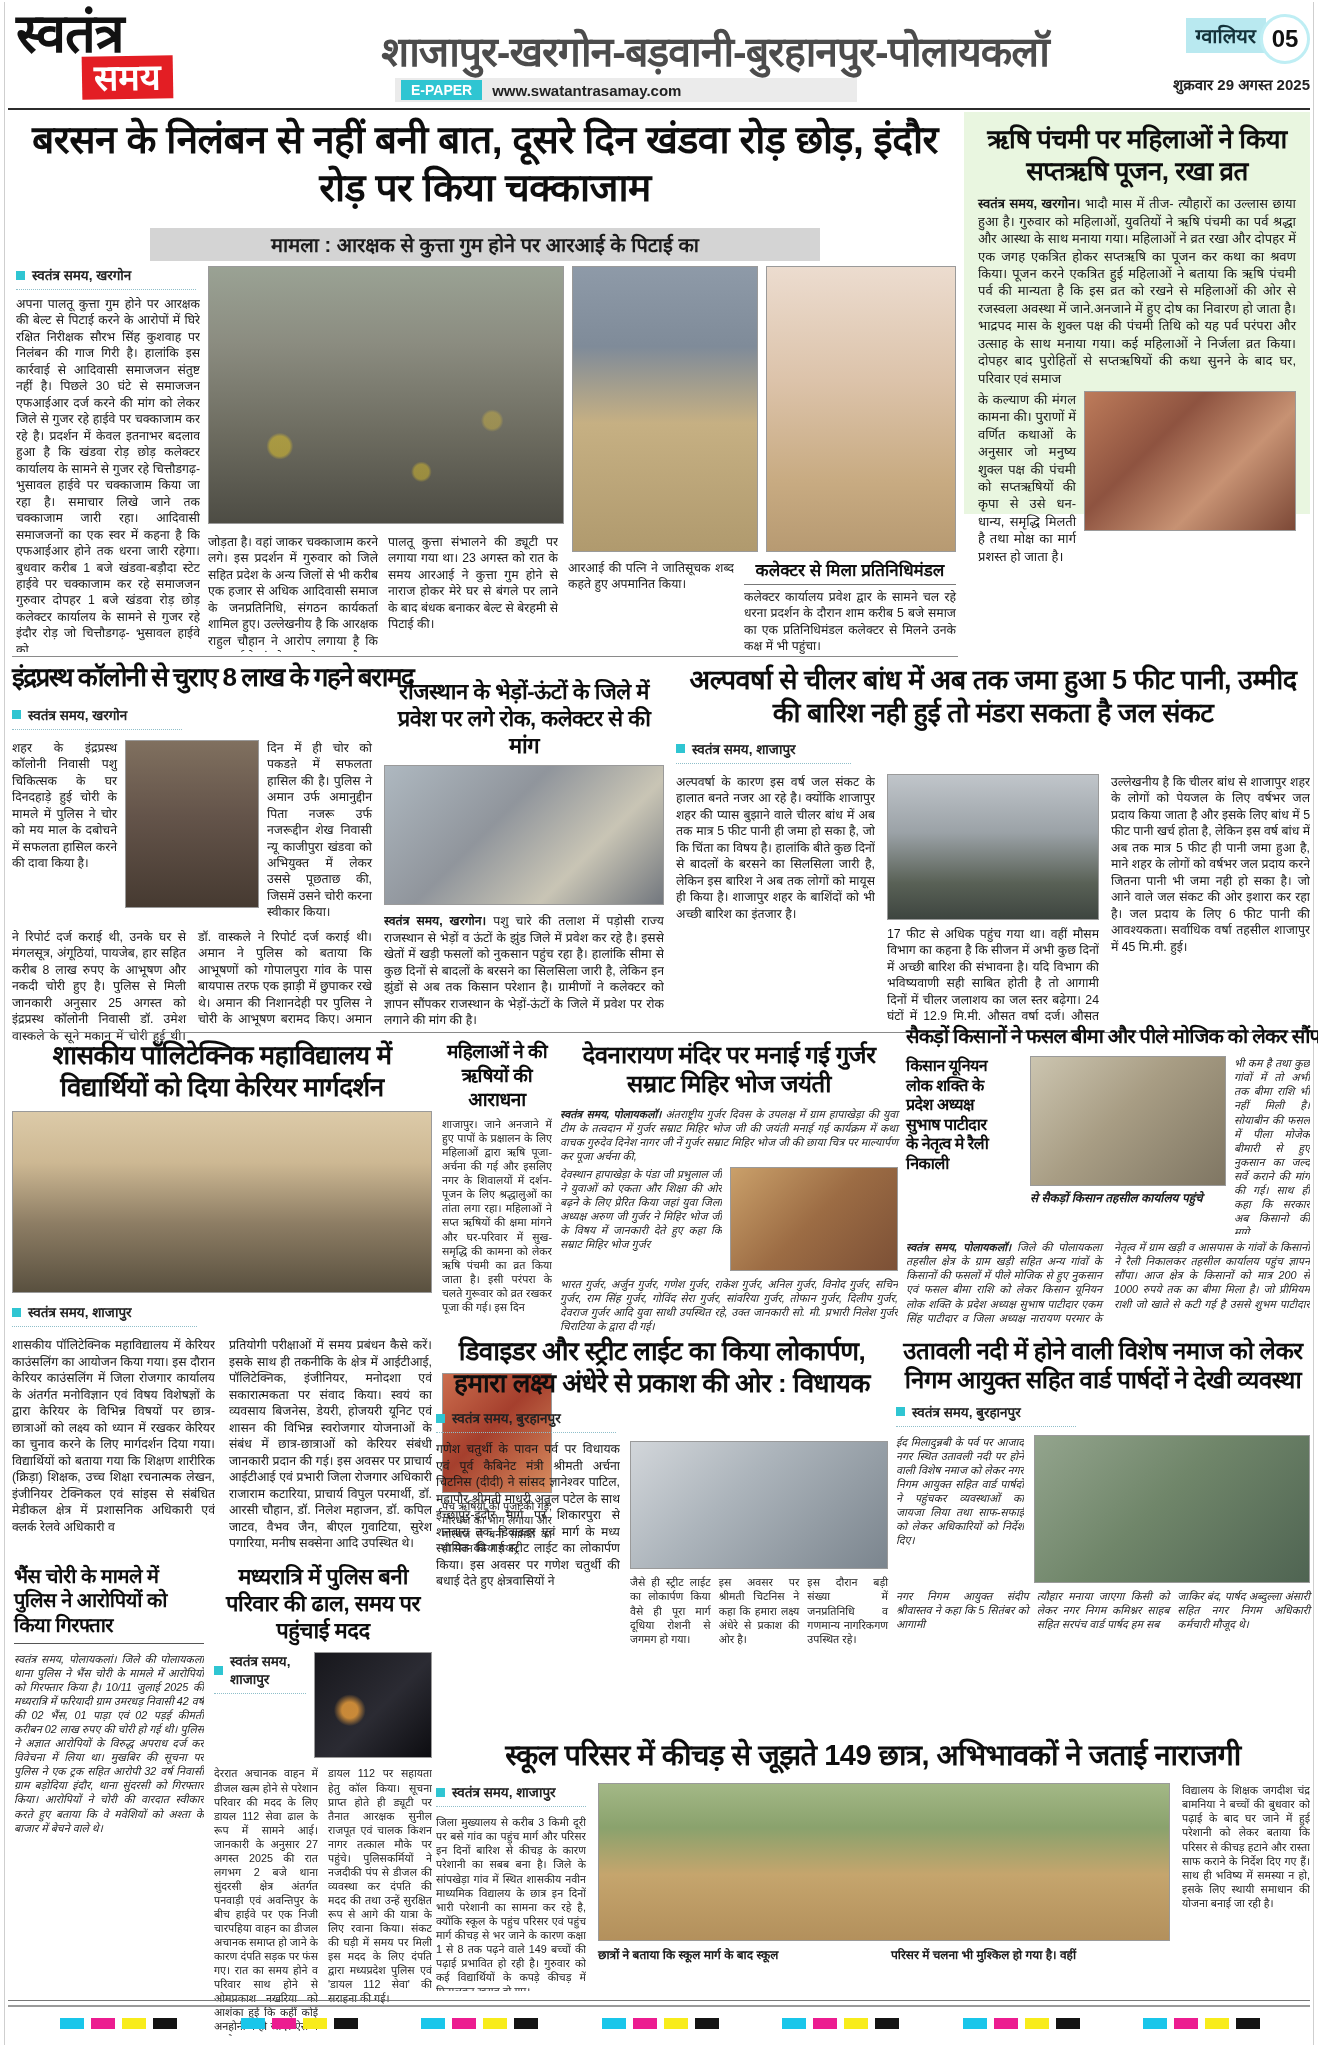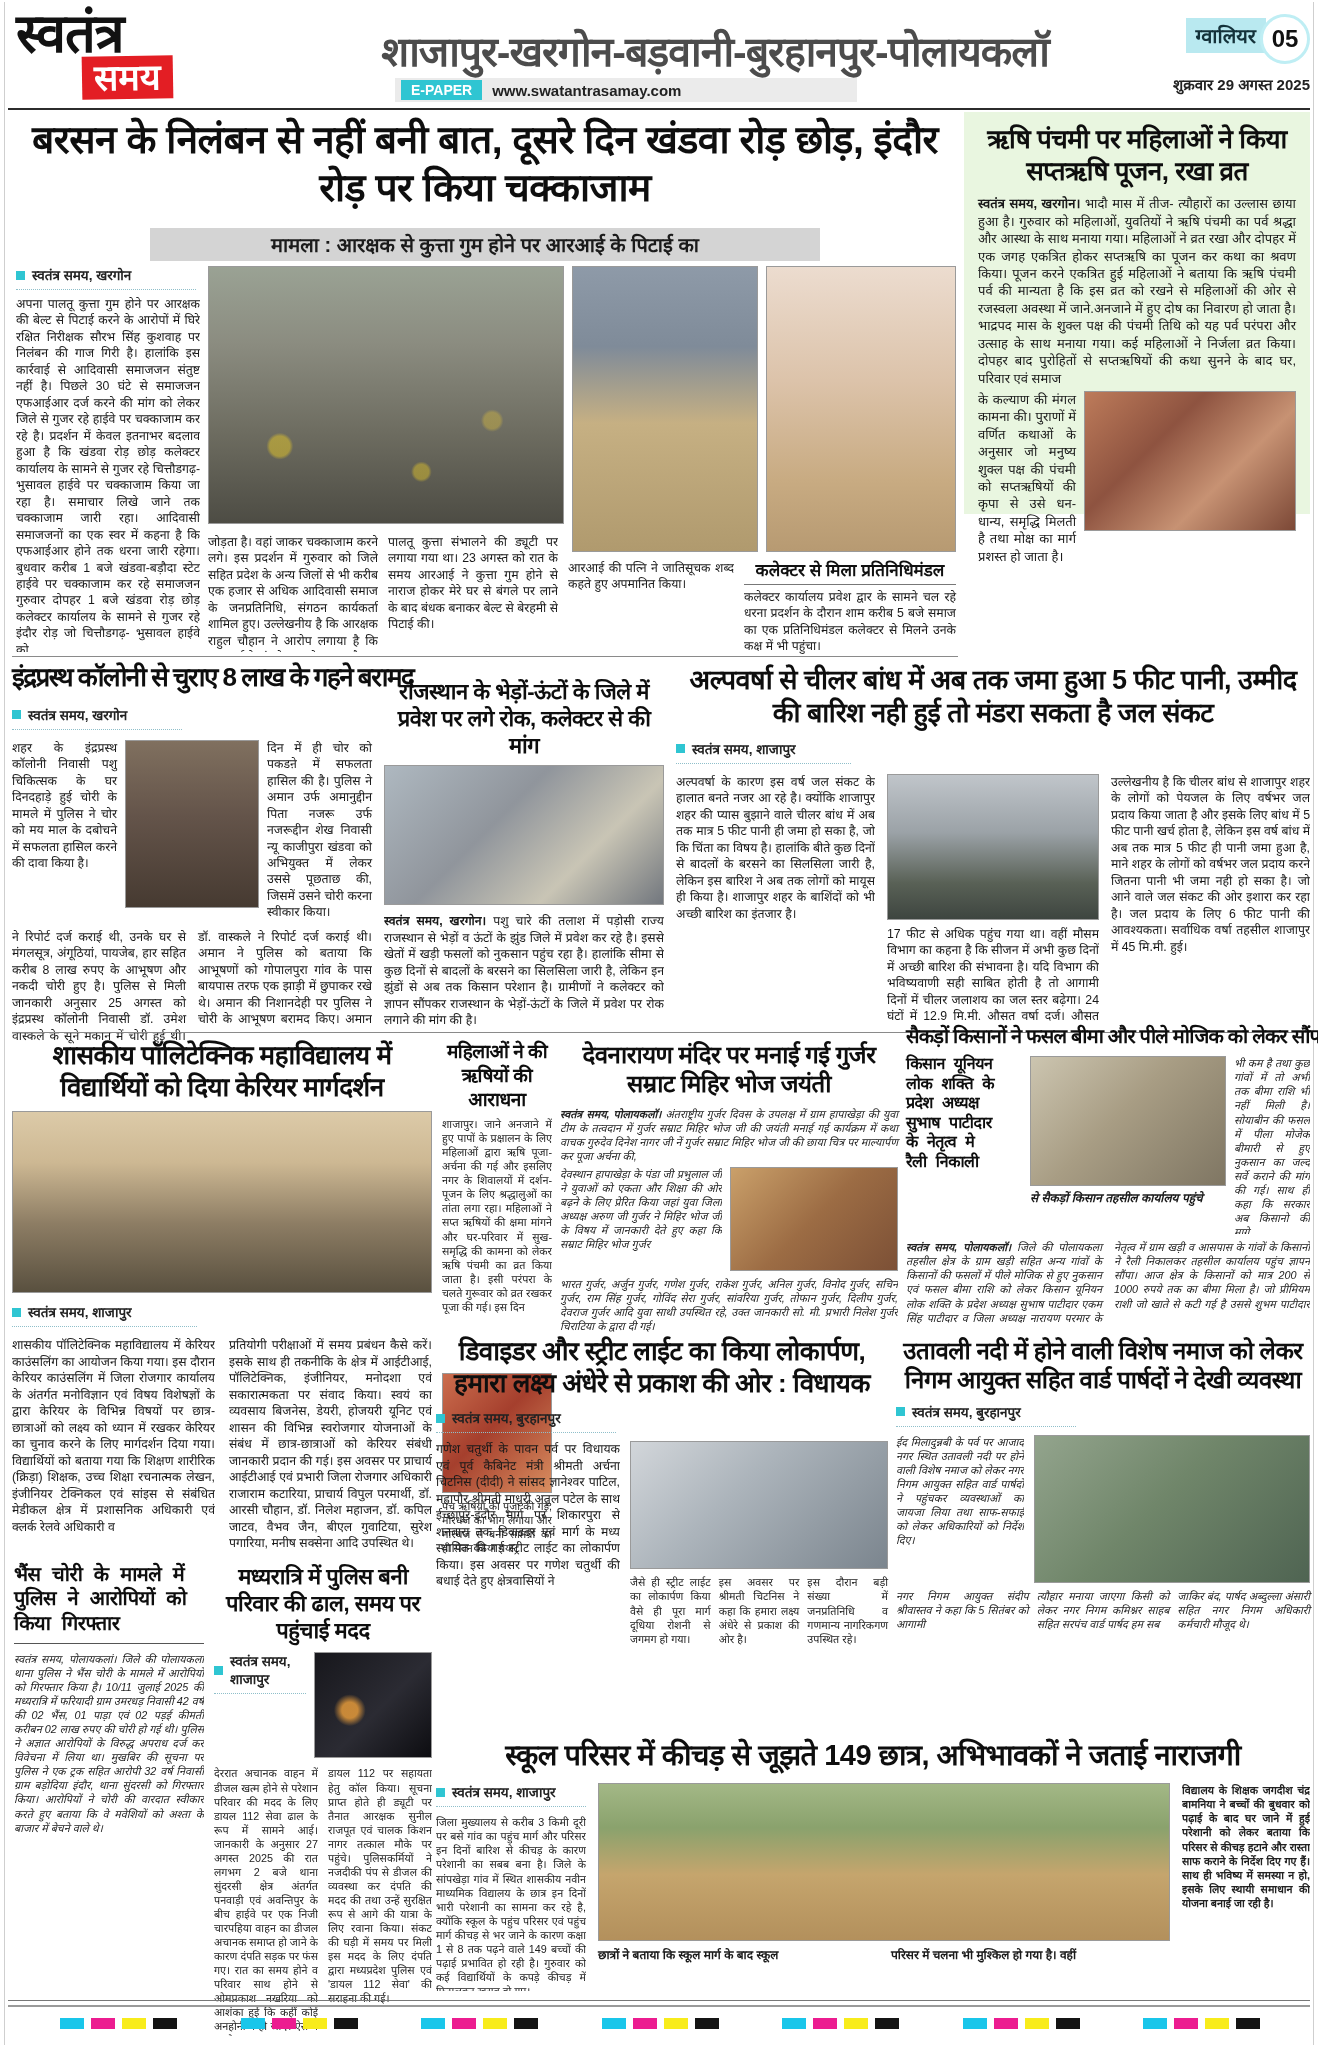--- a/index.html
+++ b/index.html
@@ -17,21 +17,21 @@
   .edition-chip{background:#b9e9f0;color:#14323a;font-weight:bold;font-size:20px;padding:4px 10px;display:inline-block;}
   .page-circle{display:inline-flex;align-items:center;justify-content:center;width:44px;height:44px;border-radius:50%;background:#fff;border:3px solid #bfeef4;font-size:24px;font-weight:bold;color:#111;margin-left:-6px;vertical-align:middle;}
   .date-line{font-size:15px;font-weight:bold;color:#222;margin-top:10px;text-align:right;}
   .mast-rule{background:#2c2c2c;height:2px;}
   
   .hl{font-weight:bold;color:#0e0e0e;text-align:center;line-height:1.22;letter-spacing:-0.5px;}
   .hl-xl{font-size:39px;}
   .hl-lg{font-size:26px;}
   .hl-md{font-size:22px;margin-top:21px;}
   .hl-sm{font-size:19px;line-height:1.25;}
-  .hl-left{text-align:left;font-family:Liberation Mono, monospace;}
+  .hl-left{text-align:left;}
   .kicker-bar{background:#d4d4d4;color:#1b1b1b;font-weight:bold;font-size:20px;text-align:center;padding:3px 10px;}
   
   .byline{display:flex;align-items:center;gap:7px;font-weight:bold;font-size:13.5px;color:#222;border-bottom:1px dotted #8fbfca;padding-bottom:5px;}
   .sq{width:9px;height:9px;background:#2fc5d2;flex:0 0 auto;}
   
   .bt{font-size:12.3px;line-height:1.34;text-align:justify;color:#191919;}
   .bt-sm{font-size:10.8px;line-height:1.3;text-align:justify;color:#222;}
   .bt-it{font-style:italic;}
   .lead-in{font-weight:bold;}
   .cols2{column-count:2;column-gap:12px;}
@@ -276,21 +276,21 @@
         </div>
         <div class="bt-sm" style="margin-top:8px;height:176px;overflow:hidden;">जिला मुख्यालय से करीब 3 किमी दूरी पर बसे गांव का पहुंच मार्ग और परिसर इन दिनों बारिश से कीचड़ के कारण परेशानी का सबब बना है। जिले के सांपखेड़ा गांव में स्थित शासकीय नवीन माध्यमिक विद्यालय के छात्र इन दिनों भारी परेशानी का सामना कर रहे है, क्योंकि स्कूल के पहुंच परिसर एवं पहुंच मार्ग कीचड़ से भर जाने के कारण कक्षा 1 से 8 तक पढ़ने वाले 149 बच्चों की पढ़ाई प्रभावित हो रही है। गुरुवार को कई विद्यार्थियों के कपड़े कीचड़ में फिसलकर खराब हो गए।</div>
       </div>
       <div style="flex:1;">
         <div class="photo ph-mud" style="width:100%;height:158px;"></div>
         <div style="display:flex;gap:14px;margin-top:5px;">
           <div class="caption" style="flex:1;">छात्रों ने बताया कि स्कूल मार्ग के बाद स्कूल</div>
           <div class="caption" style="flex:1;">परिसर में चलना भी मुश्किल हो गया है। वहीं</div>
         </div>
       </div>
-      <div class="bt-sm" style="flex:0 0 128px;height:216px;overflow:hidden;font-weight:bold;">विद्यालय के शिक्षक जगदीश चंद्र बामनिया ने बच्चों की बुधवार को पढ़ाई के बाद घर जाने में हुई परेशानी को लेकर बताया कि परिसर से कीचड़ हटाने और रास्ता साफ कराने के निर्देश दिए गए हैं। साथ ही भविष्य में समस्या न हो, इसके लिए स्थायी समाधान की योजना बनाई जा रही है।</div>
+      <div class="bt-sm" style="flex:0 0 128px;height:216px;overflow:hidden;">विद्यालय के शिक्षक जगदीश चंद्र बामनिया ने बच्चों की बुधवार को पढ़ाई के बाद घर जाने में हुई परेशानी को लेकर बताया कि परिसर से कीचड़ हटाने और रास्ता साफ कराने के निर्देश दिए गए हैं। साथ ही भविष्य में समस्या न हो, इसके लिए स्थायी समाधान की योजना बनाई जा रही है।</div>
     </div>
   </div>
 
   <div class="abs foot-rule" style="left:8px;top:2000px;width:1302px;"></div>
   <div class="abs cmyk-row" style="left:60px;top:2018px;width:1200px;">
     <div class="cmyk-group">
         <span class="chip c-c"></span>
         <span class="chip c-m"></span>
         <span class="chip c-y"></span>
         <span class="chip c-k"></span>

